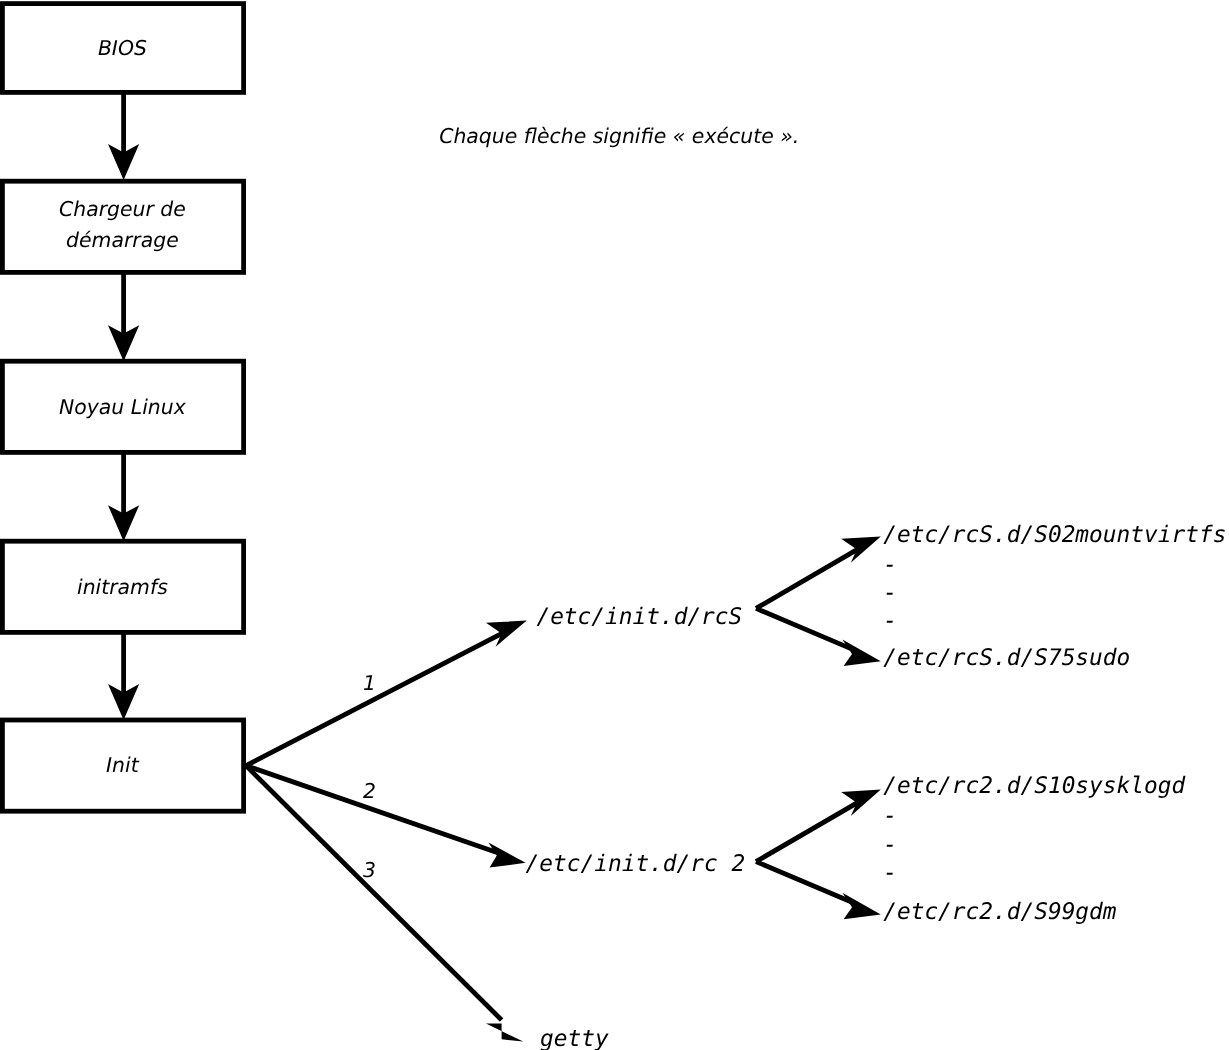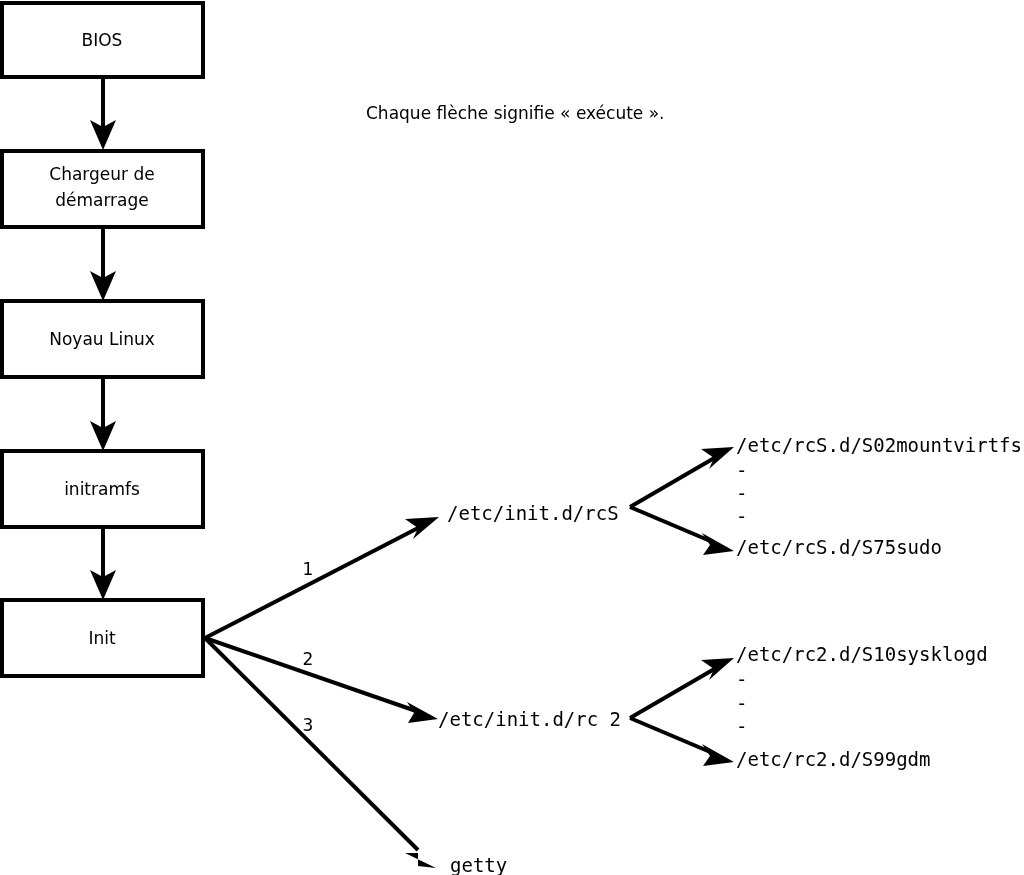--- a/index.html
+++ b/index.html
@@ -11,20 +11,21 @@
     width: 1024px;
     height: 875px;
     overflow: hidden;
     font-family: "DejaVu Sans", sans-serif;
   }
   #diagram-root {
     position: relative;
     width: 1024px;
     height: 671px;
     background: #ffffff;
+    font-style: italic;
   }
   svg.canvas {
     position: absolute;
     top: 0;
     left: 0;
     width: 1024px;
     height: 875px;
   }
   .box-rect {
     fill: #ffffff;

